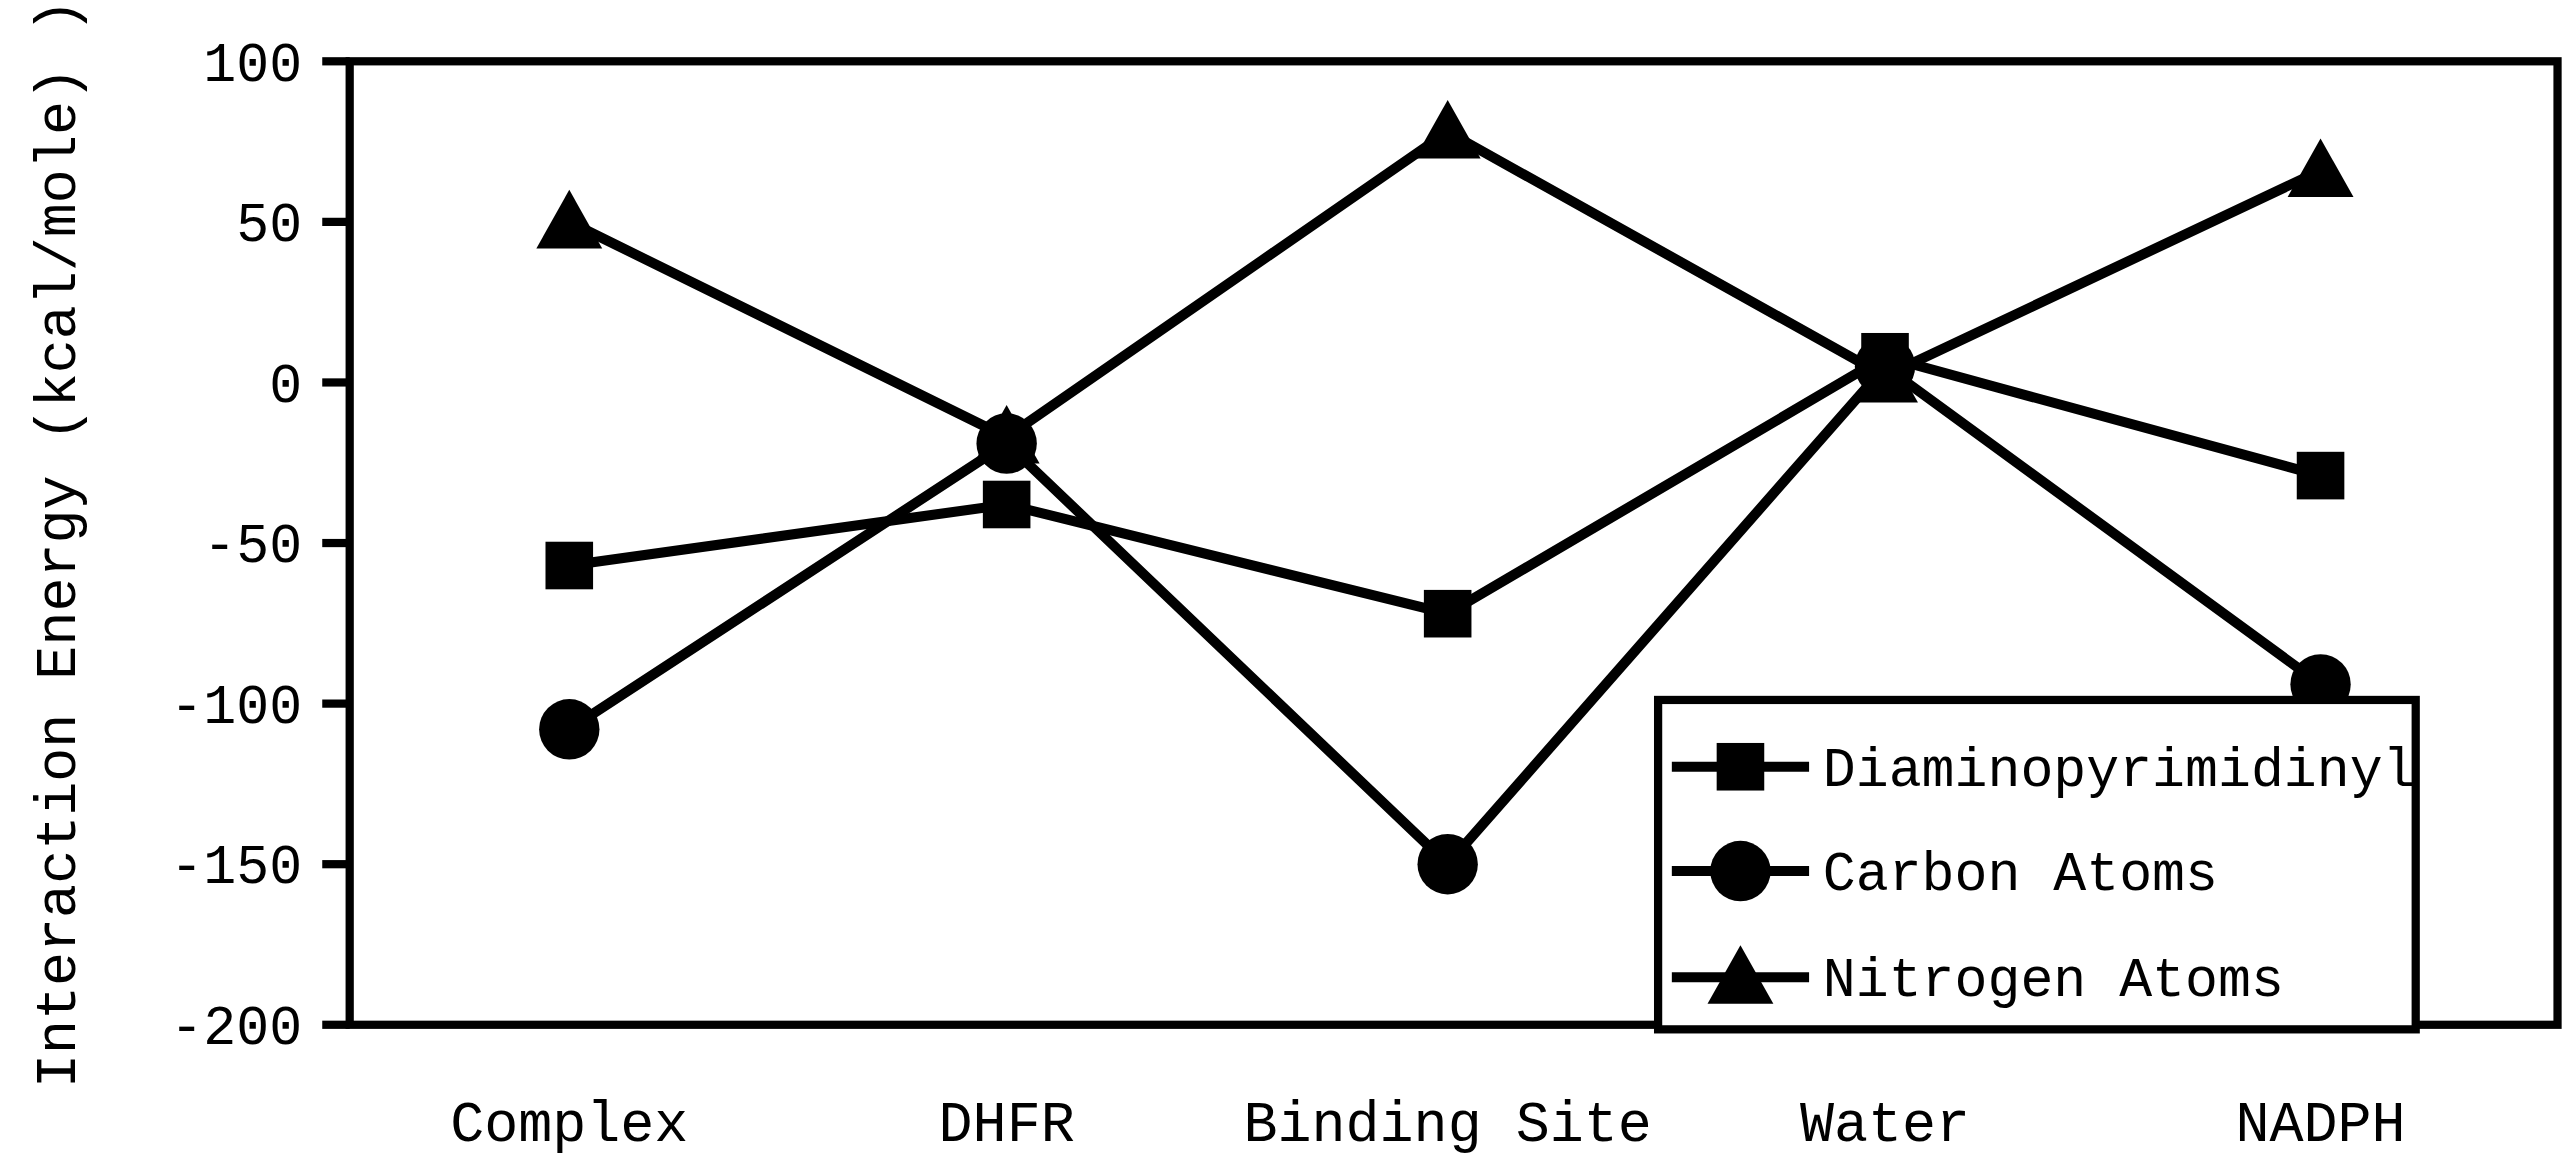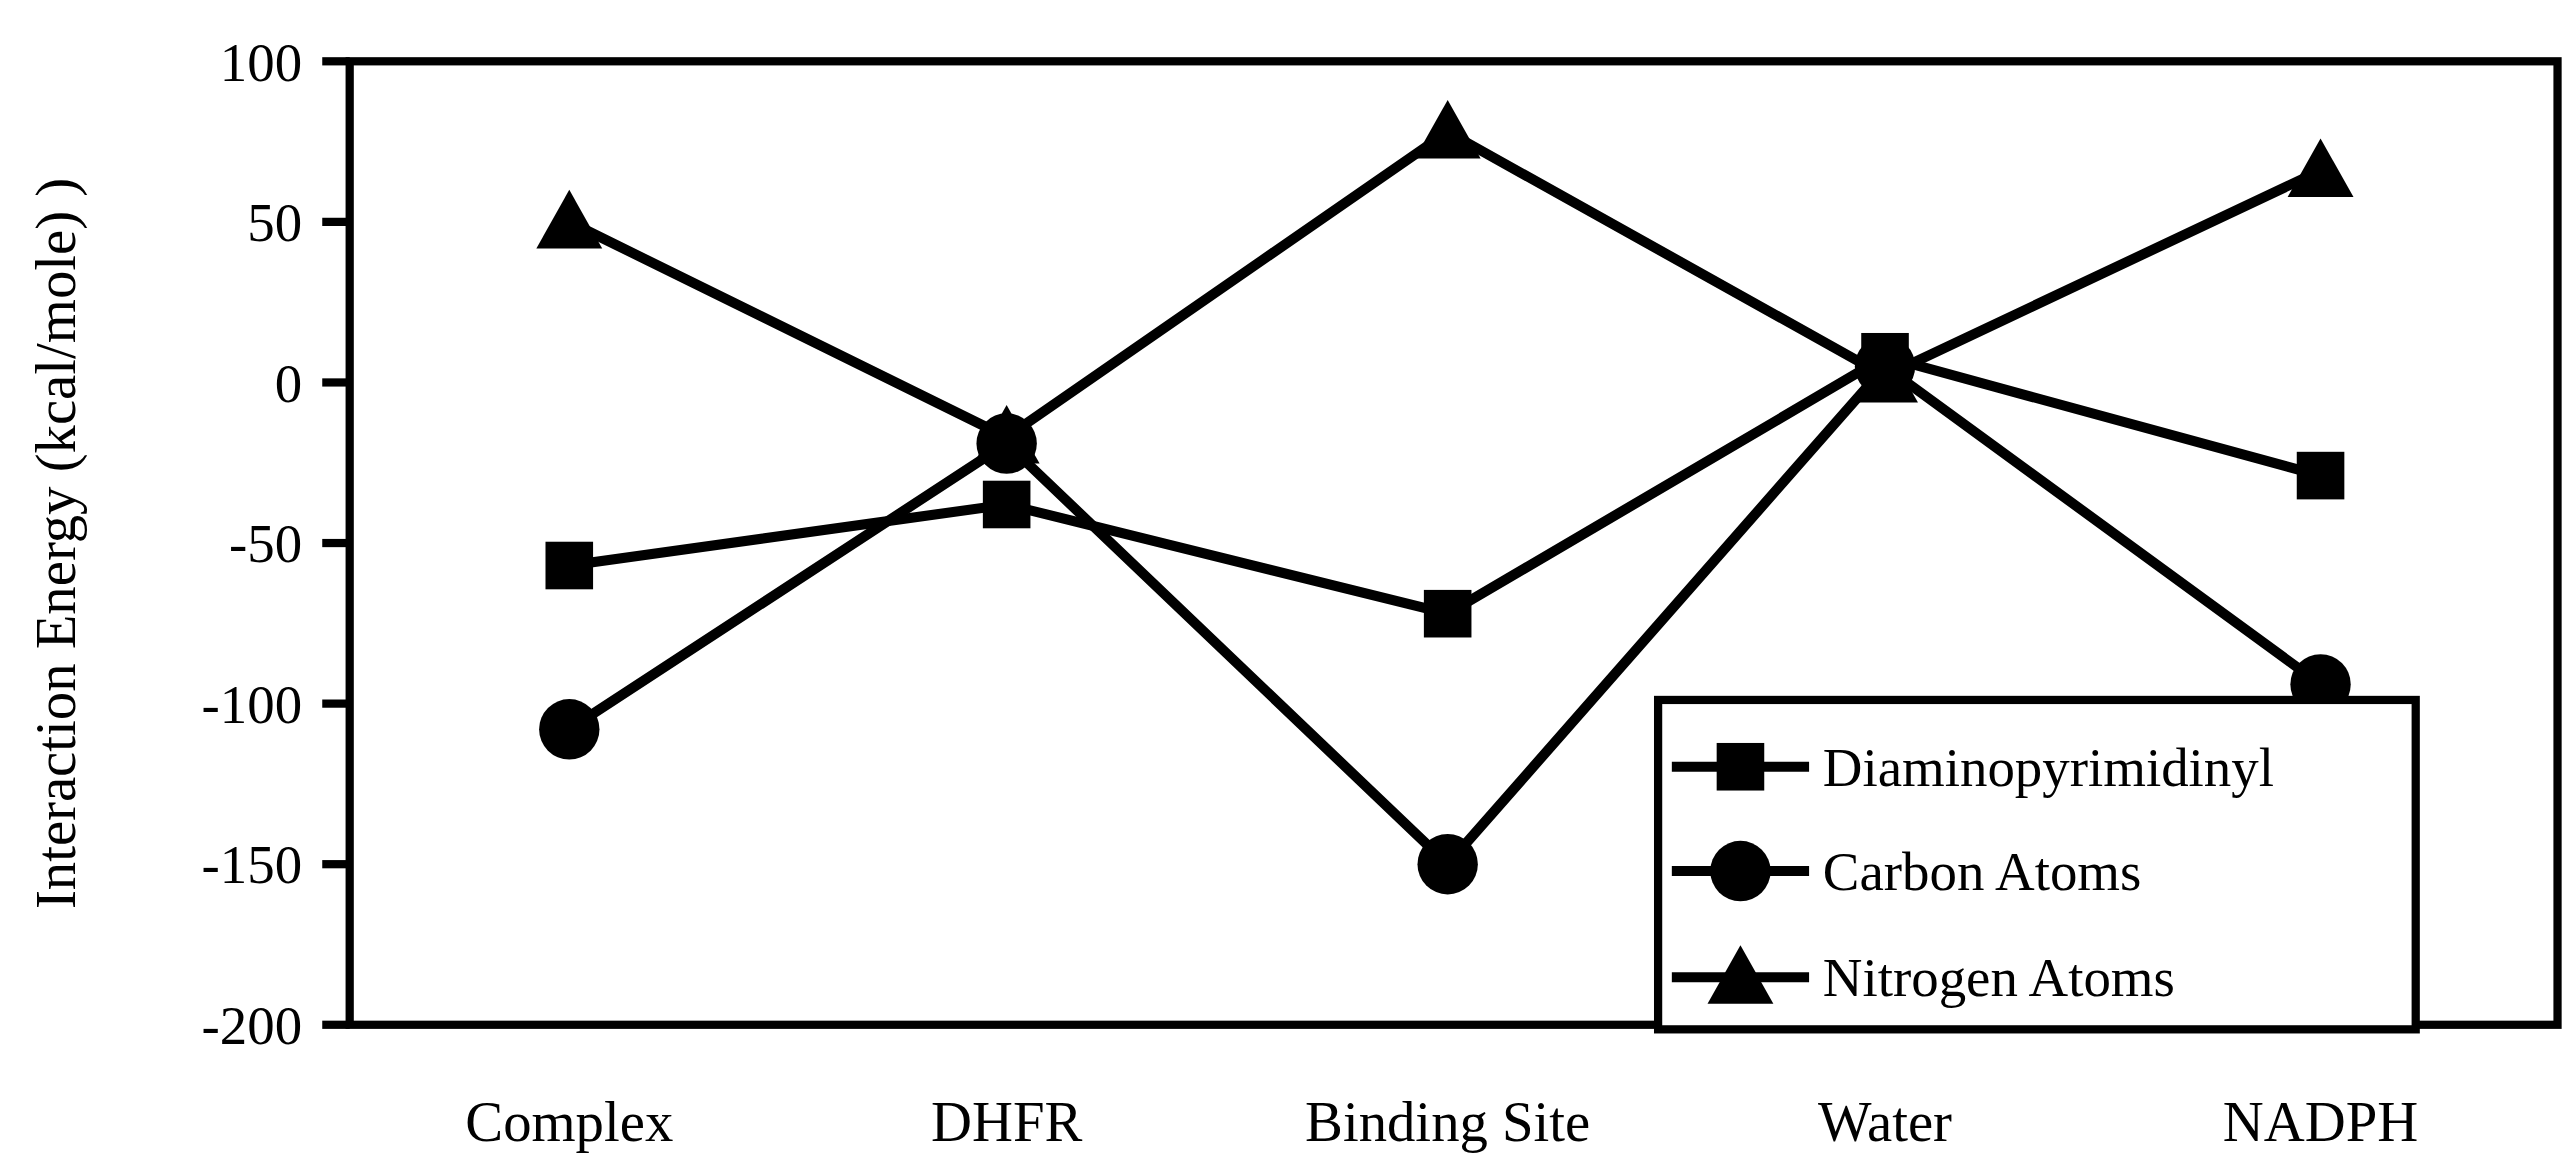--- a/index.html
+++ b/index.html
@@ -1,21 +1,21 @@
 <!DOCTYPE html>
 <html style="font-size:14.6px"><head>
 <meta charset="utf-8">
 <style>
   html, body { margin: 0; padding: 0; background: #ffffff; }
   .chart-wrap {
     position: relative;
     width: 2576px;
     height: 1173px;
     background: #ffffff;
-    font-family: Liberation Serif, serif;
+    font-family: Liberation Mono, monospace;
     overflow: hidden;
   }
   .chart-wrap svg { display: block; width: 100%; height: 100%; }
   svg text { fill: #000000; }
 </style>
 </head>
 <body>
 
 <div class="chart-wrap">
   <svg id="chart-svg" viewBox="0 0 2815 1282" xmlns="http://www.w3.org/2000/svg">

